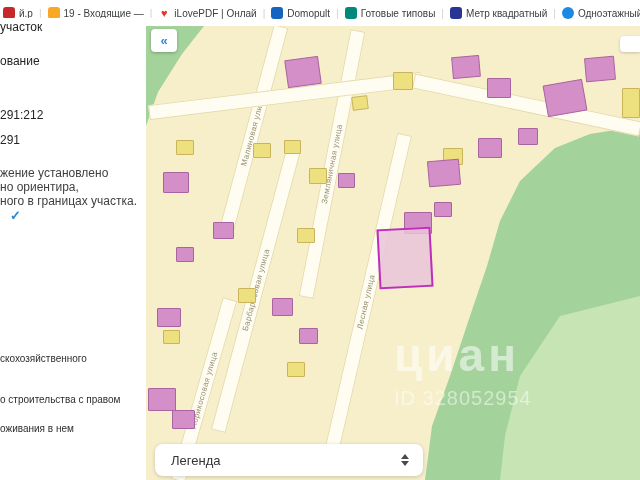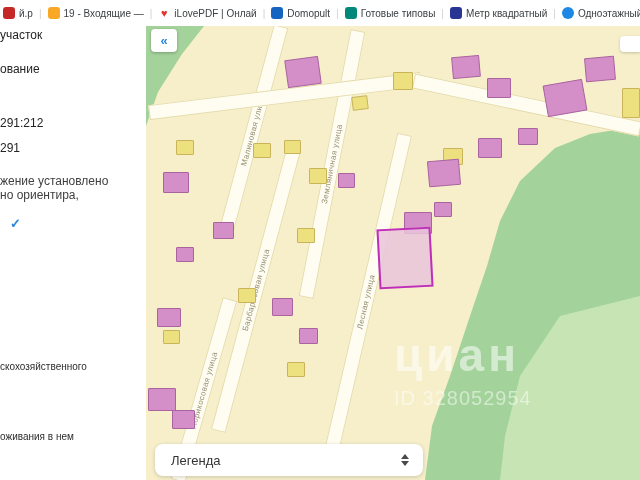--- a/index.html
+++ b/index.html
@@ -11,21 +11,21 @@
              border-bottom:1px solid #ececec;display:flex;align-items:center;gap:6px;
              padding-left:3px;white-space:nowrap;overflow:hidden;font-size:10px;color:#3c4043;}
   .bm{display:flex;align-items:center;gap:4px;flex:0 0 auto;cursor:pointer;}
   .bm-ic{width:12px;height:12px;border-radius:3px;flex:0 0 auto;display:flex;
          align-items:center;justify-content:center;font-size:11px;line-height:1;}
   .bm-ic.circle{border-radius:50%;}
   .bm-ic.heart{background:transparent !important;}
   .bm-sep{color:#d0d0d0;flex:0 0 auto;}
 
   
-  .sidebar{position:absolute;left:0;top:26px;width:166px;height:454px;background:#fff;overflow:hidden;}
+  .sidebar{position:absolute;left:0;top:18px;width:166px;height:454px;background:#fff;overflow:hidden;}
   .sb-line{position:absolute;left:0;white-space:nowrap;color:#242424;}
   .sb-12{font-size:12px;}
   .sb-11{font-size:12px;color:#404040;}
   .sb-115{font-size:10px;color:#2e2e2e;}
   .sb-check{position:absolute;left:10px;color:#2b87db;font-size:13px;font-weight:bold;}
   .sb-scrollbar{position:absolute;right:1px;top:119px;width:4px;height:120px;background:#c6c6c6;border-radius:2px;}
 
   
   .map{position:absolute;left:146px;top:26px;width:494px;height:454px;background:#f6efca;
        overflow:hidden;cursor:grab;}
@@ -108,22 +108,24 @@
       </div>
     </div>
 
   <div class="sidebar">
     <div class="sb-line sb-12" style="top:2px">участок</div>
     <div class="sb-line sb-12" style="top:36px">ование</div>
     <div class="sb-line sb-12" style="top:90px">291:212</div>
     <div class="sb-line sb-12" style="top:115px">291</div>
     <div class="sb-line sb-11" style="top:148px">жение установлено</div>
     <div class="sb-line sb-11" style="top:162px">но ориентира,</div>
+    <div class="sb-line sb-11" style="top:176px">ного в границах участка.</div>
     <div class="sb-check" style="top:190px">✓</div>
     <div class="sb-line sb-115" style="top:335px">скохозяйственного</div>
+    <div class="sb-line sb-115" style="top:376px">о строительства с правом</div>
     <div class="sb-line sb-115" style="top:405px">оживания в нем</div>
     <div class="sb-scrollbar"></div>
   </div>
 
   <div class="map">
 
     <svg class="green" width="494" height="454" viewBox="0 0 494 454">
       <polygon points="0,0 58,0 36,28 12,66 0,100" fill="#a3d29a"></polygon>
       <polygon points="494,100 444,108 409,122 374,155 354,195 341,240 324,290 304,350 286,400 279,454 494,454" fill="#a3d29a"></polygon>
       <polygon points="494,270 414,290 374,350 359,410 354,454 494,454" fill="#c6e4b4"></polygon>

